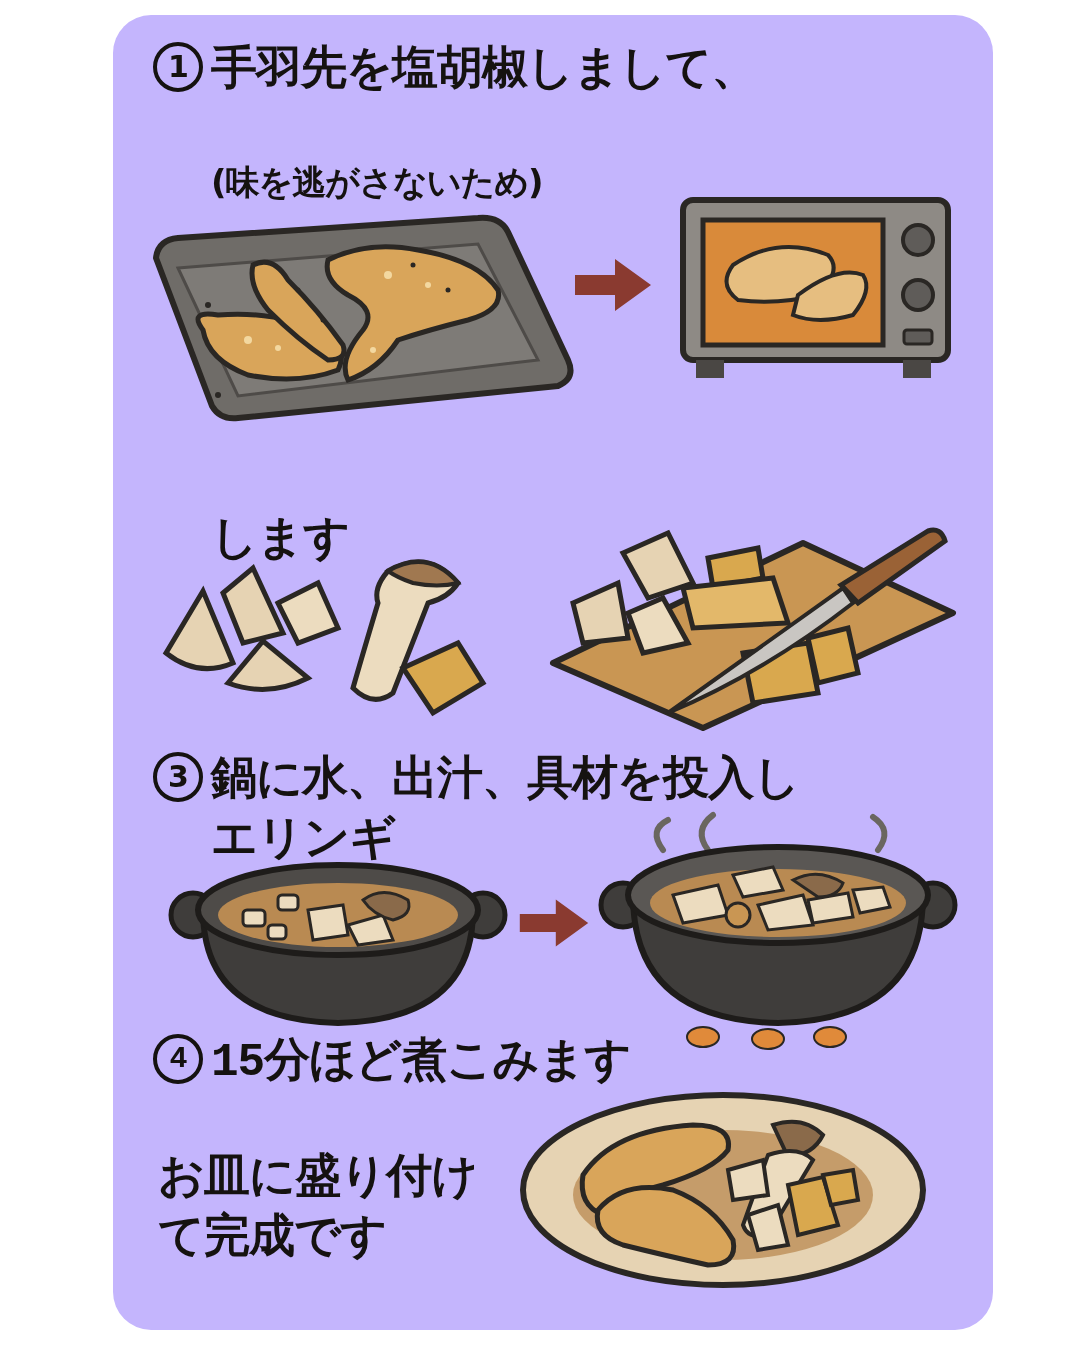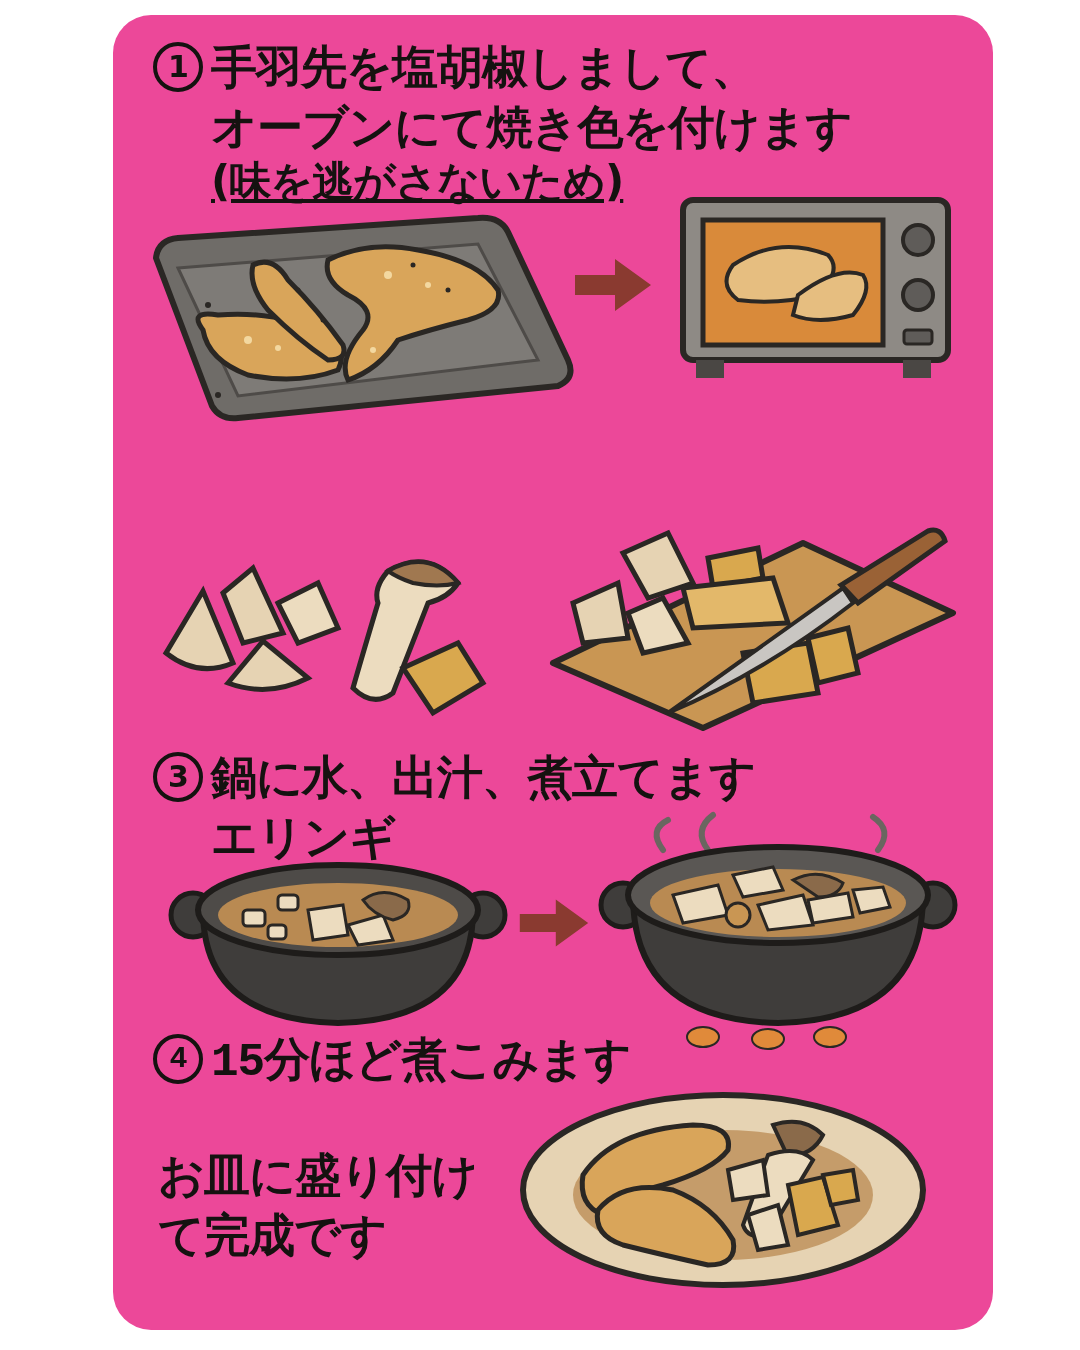--- a/index.html
+++ b/index.html
@@ -1,33 +1,32 @@
 <!DOCTYPE html>
 <html><head>
 <meta charset="utf-8">
 <style>
   html,body{margin:0;padding:0;background:#ffffff;}
   body{width:1080px;height:1350px;position:relative;overflow:hidden;font-family:"DejaVu Sans","Liberation Sans",sans-serif;}
-  .card{position:absolute;left:113px;top:15px;width:880px;height:1315px;background:#ec4899;border-radius:38px;}
+  .card{position:absolute;left:113px;top:15px;width:880px;height:1315px;background:#c4b5fd;border-radius:38px;}
   .t{position:absolute;white-space:nowrap;font-weight:bold;color:#151210;letter-spacing:-1px;}
   .num{display:inline-block;width:42px;height:42px;border:4px solid #151210;border-radius:50%;text-align:center;line-height:42px;font-size:30px;box-sizing:content-box;margin-right:8px;vertical-align:middle;position:relative;top:-4px;}
   .big{font-size:46px;line-height:60px;}
-  .small{font-size:42px;line-height:44px;text-decoration:underline;}
+  .small{font-size:34px;line-height:44px;}
   .ill{position:absolute;}
   svg{display:block;}
 </style>
 </head>
 <body>
 
 <div class="card">
 
   <div class="t big" style="left:40px;top:22px;">
     <span class="num">1</span><span>手羽先を塩胡椒しまして、</span>
   </div>
-  <div class="t big" style="left:98px;top:82px;">オーブンにて焼き色を付けます</div>
   <div class="t small" style="left:98px;top:145px;">(味を逃がさないため)</div>
 
   <div class="ill" style="left:35px;top:195px;">
     <svg width="430" height="220" viewBox="0 0 430 220">
       <path d="M8 48 Q10 30 30 28 L330 8 Q352 6 360 22 L420 150 Q428 168 410 176 L90 208 Q72 210 64 196 Z" fill="#6f6c68" stroke="#2a2724" stroke-width="6" stroke-linejoin="round"></path>
       <path d="M30 58 L330 34 L390 150 L90 186 Z" fill="#7e7b77" stroke="#4e4b48" stroke-width="3"></path>
       <path d="M55 120 Q40 100 70 105 Q130 100 180 125 Q200 140 190 160 Q150 175 100 165 Q60 150 55 120 Z" fill="#d9a55a" stroke="#2a2724" stroke-width="5"></path>
       <path d="M105 55 Q125 45 140 70 Q170 100 195 135 Q200 150 180 150 Q150 130 120 100 Q100 75 105 55 Z" fill="#d9a55a" stroke="#2a2724" stroke-width="5"></path>
       <path d="M180 50 Q220 30 270 40 Q330 50 350 80 Q355 100 320 110 Q280 120 250 130 Q230 160 200 170 Q190 150 215 120 Q230 100 200 85 Q175 70 180 50 Z" fill="#d9a55a" stroke="#2a2724" stroke-width="5"></path>
       <g fill="#f3d8a0">
@@ -61,20 +60,21 @@
       <path d="M55 70 Q100 40 150 60 Q165 75 140 100 Q100 110 60 105 Q40 90 55 70 Z" fill="#e6be80" stroke="#2a2724" stroke-width="4"></path>
       <path d="M120 100 Q160 70 185 80 Q195 95 175 120 Q140 130 115 120 Z" fill="#e6be80" stroke="#2a2724" stroke-width="4"></path>
       <circle cx="240" cy="45" r="15" fill="#5f5c59" stroke="#2a2724" stroke-width="4"></circle>
       <circle cx="240" cy="100" r="15" fill="#5f5c59" stroke="#2a2724" stroke-width="4"></circle>
       <rect x="226" y="135" width="28" height="14" rx="3" fill="#5f5c59" stroke="#2a2724" stroke-width="3"></rect>
       <rect x="18" y="165" width="28" height="18" fill="#4a4744"></rect>
       <rect x="225" y="165" width="28" height="18" fill="#4a4744"></rect>
     </svg>
   </div>
 
+  <div class="t big" style="left:98px;top:492px;">します</div>
 
   <div class="ill" style="left:45px;top:528px;">
     <svg width="340" height="190" viewBox="0 0 340 190">
       <path d="M8 110 L45 48 L75 120 Q40 135 8 110 Z" fill="#e6d3b3" stroke="#2a2724" stroke-width="5"></path>
       <path d="M65 50 L95 25 L125 90 L85 100 Z" fill="#e6d3b3" stroke="#2a2724" stroke-width="5"></path>
       <path d="M120 60 L160 40 L180 85 L140 100 Z" fill="#ecdcbf" stroke="#2a2724" stroke-width="5"></path>
       <path d="M70 140 L105 98 L150 135 Q110 155 70 140 Z" fill="#e6d3b3" stroke="#2a2724" stroke-width="5"></path>
       <path d="M230 28 Q270 5 300 40 Q290 55 270 60 L235 150 Q215 165 195 145 Q205 110 220 60 Q215 45 230 28 Z" fill="#ecdcbf" stroke="#2a2724" stroke-width="5"></path>
       <path d="M230 28 Q270 5 300 40 Q280 45 255 40 Q240 35 230 28 Z" fill="#a07850" stroke="#2a2724" stroke-width="4"></path>
       <path d="M245 125 L300 100 L325 140 L275 170 Z" fill="#d9a84e" stroke="#2a2724" stroke-width="5"></path>
@@ -90,21 +90,21 @@
       <path d="M165 45 L215 35 L220 65 L170 75 Z" fill="#d9a84e" stroke="#2a2724" stroke-width="5"></path>
       <path d="M140 75 L230 65 L245 110 L150 115 Z" fill="#e3b86a" stroke="#2a2724" stroke-width="5"></path>
       <path d="M200 140 L265 130 L275 180 L210 190 Z" fill="#d9a84e" stroke="#2a2724" stroke-width="5"></path>
       <path d="M265 125 L305 115 L315 160 L275 170 Z" fill="#d9a84e" stroke="#2a2724" stroke-width="5"></path>
       <path d="M125 200 L300 75 L310 90 Q220 160 125 200 Z" fill="#c9c6c2" stroke="#2a2724" stroke-width="4"></path>
       <path d="M298 72 L385 18 Q398 14 402 28 L315 90 Z" fill="#9a6236" stroke="#2a2724" stroke-width="5"></path>
     </svg>
   </div>
 
   <div class="t big" style="left:40px;top:732px;">
-    <span class="num">3</span><span>鍋に水、出汁、煮立てます</span>
+    <span class="num">3</span><span>鍋に水、出汁、具材を投入し</span>
   </div>
   <div class="t big" style="left:98px;top:792px;">エリンギ</div>
 
   <div class="ill" style="left:55px;top:840px;">
     <svg width="340" height="175" viewBox="0 0 340 175">
       <ellipse cx="25" cy="60" rx="22" ry="22" fill="#3f3d3b" stroke="#1e1c1a" stroke-width="5"></ellipse>
       <ellipse cx="315" cy="60" rx="22" ry="22" fill="#3f3d3b" stroke="#1e1c1a" stroke-width="5"></ellipse>
       <path d="M35 55 Q35 165 170 168 Q305 165 305 55 Z" fill="#3f3d3b" stroke="#1e1c1a" stroke-width="6"></path>
       <ellipse cx="170" cy="55" rx="140" ry="45" fill="#4e4b48" stroke="#1e1c1a" stroke-width="6"></ellipse>
       <ellipse cx="170" cy="60" rx="120" ry="32" fill="#b98a52"></ellipse>

